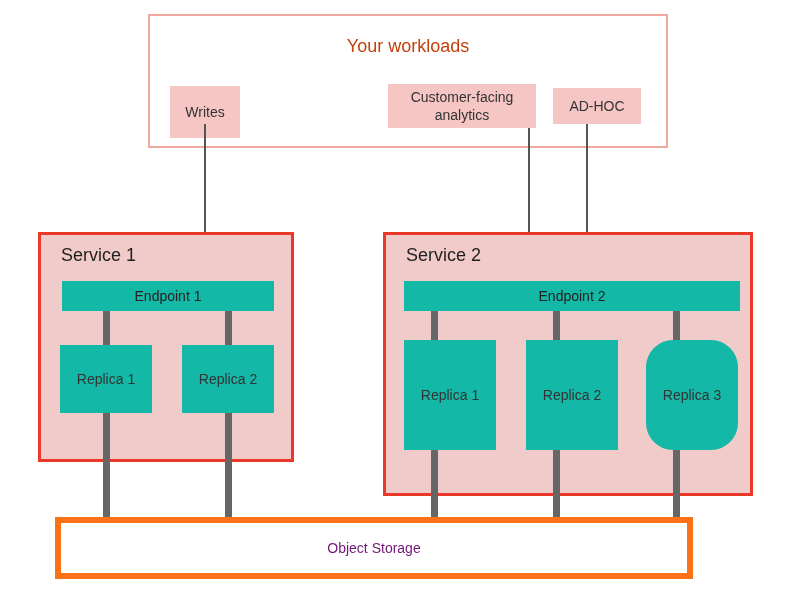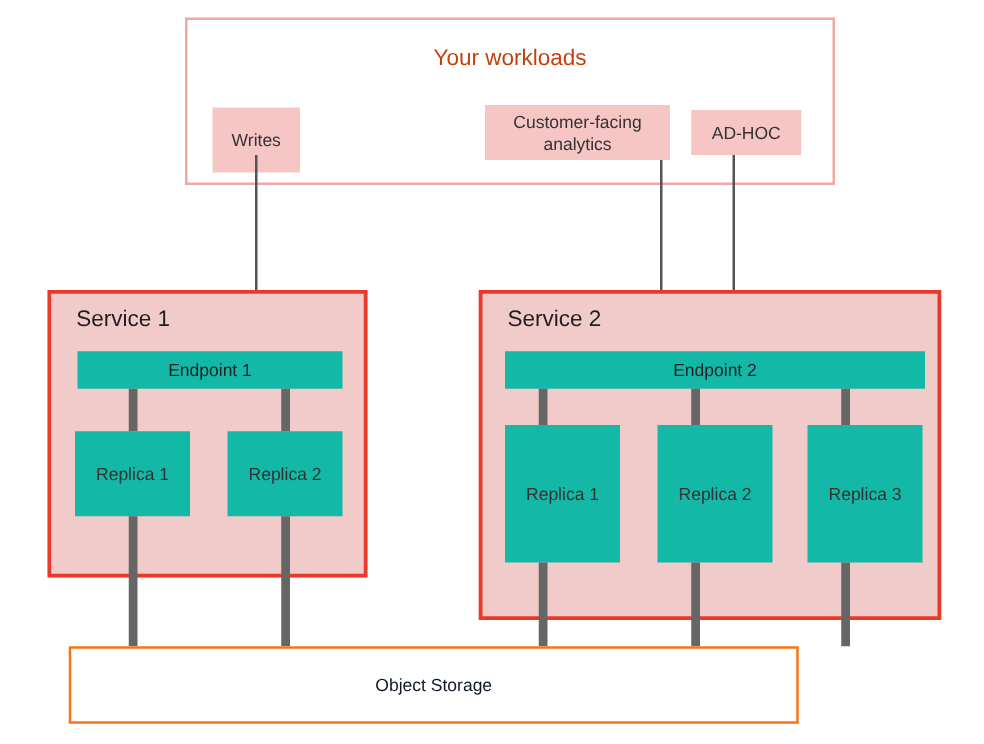--- a/index.html
+++ b/index.html
@@ -57,31 +57,31 @@
   .ep1{left:21px;top:46px;width:212px;height:30px;}
   .ep2{left:18px;top:46px;width:336px;height:30px;}
   .replica{
     background:#14b8a6;color:#333333;
     display:flex;align-items:center;justify-content:center;
     font-size:14px;
   }
   .svc1 .replica{top:110px;width:92px;height:68px;}
   .s1r1{left:19px;} .s1r2{left:141px;}
   .svc2 .replica{top:105px;width:92px;height:110px;}
-  .s2r1{left:18px;} .s2r2{left:140px;} .s2r3{left:260px;}
+  .s2r1{left:18px;} .s2r2{left:140px;} .s2r3{left:260px;border-radius:27px;}
 
   
   .connector{width:7px;background:#666666;}
 
   
   .storage-box{
-    left:55px;top:517px;width:584px;height:62px;
-    border:2px solid #f97316;background:#ffffff;
+    left:55px;top:517px;width:638px;height:62px;
+    border:6px solid #f97316;background:#ffffff;
     display:flex;align-items:center;justify-content:center;
-    font-size:14px;color:#0f172a;
+    font-size:14px;color:#701a75;
   }
 </style>
 </head>
 <body>
 
 <div id="canvas">
 
   <div class="abs workloads-box">
     <div class="abs workloads-title">Your workloads</div>
     <div class="abs wl-item wl-writes">Writes</div>

